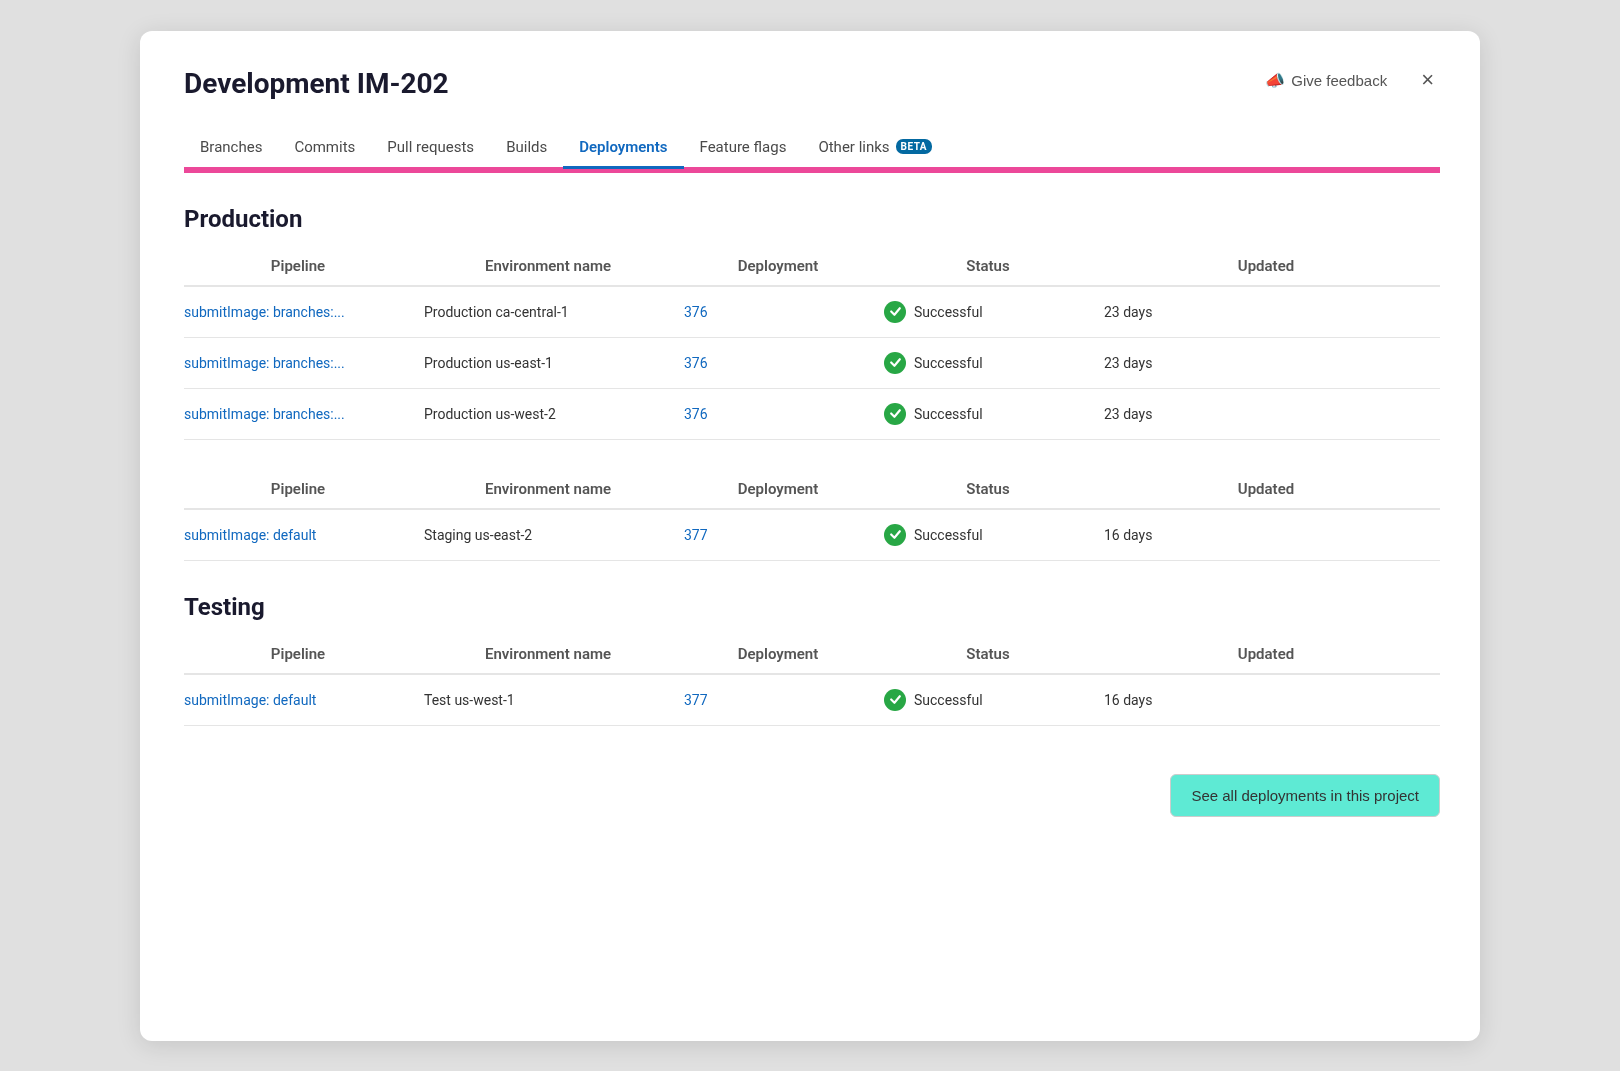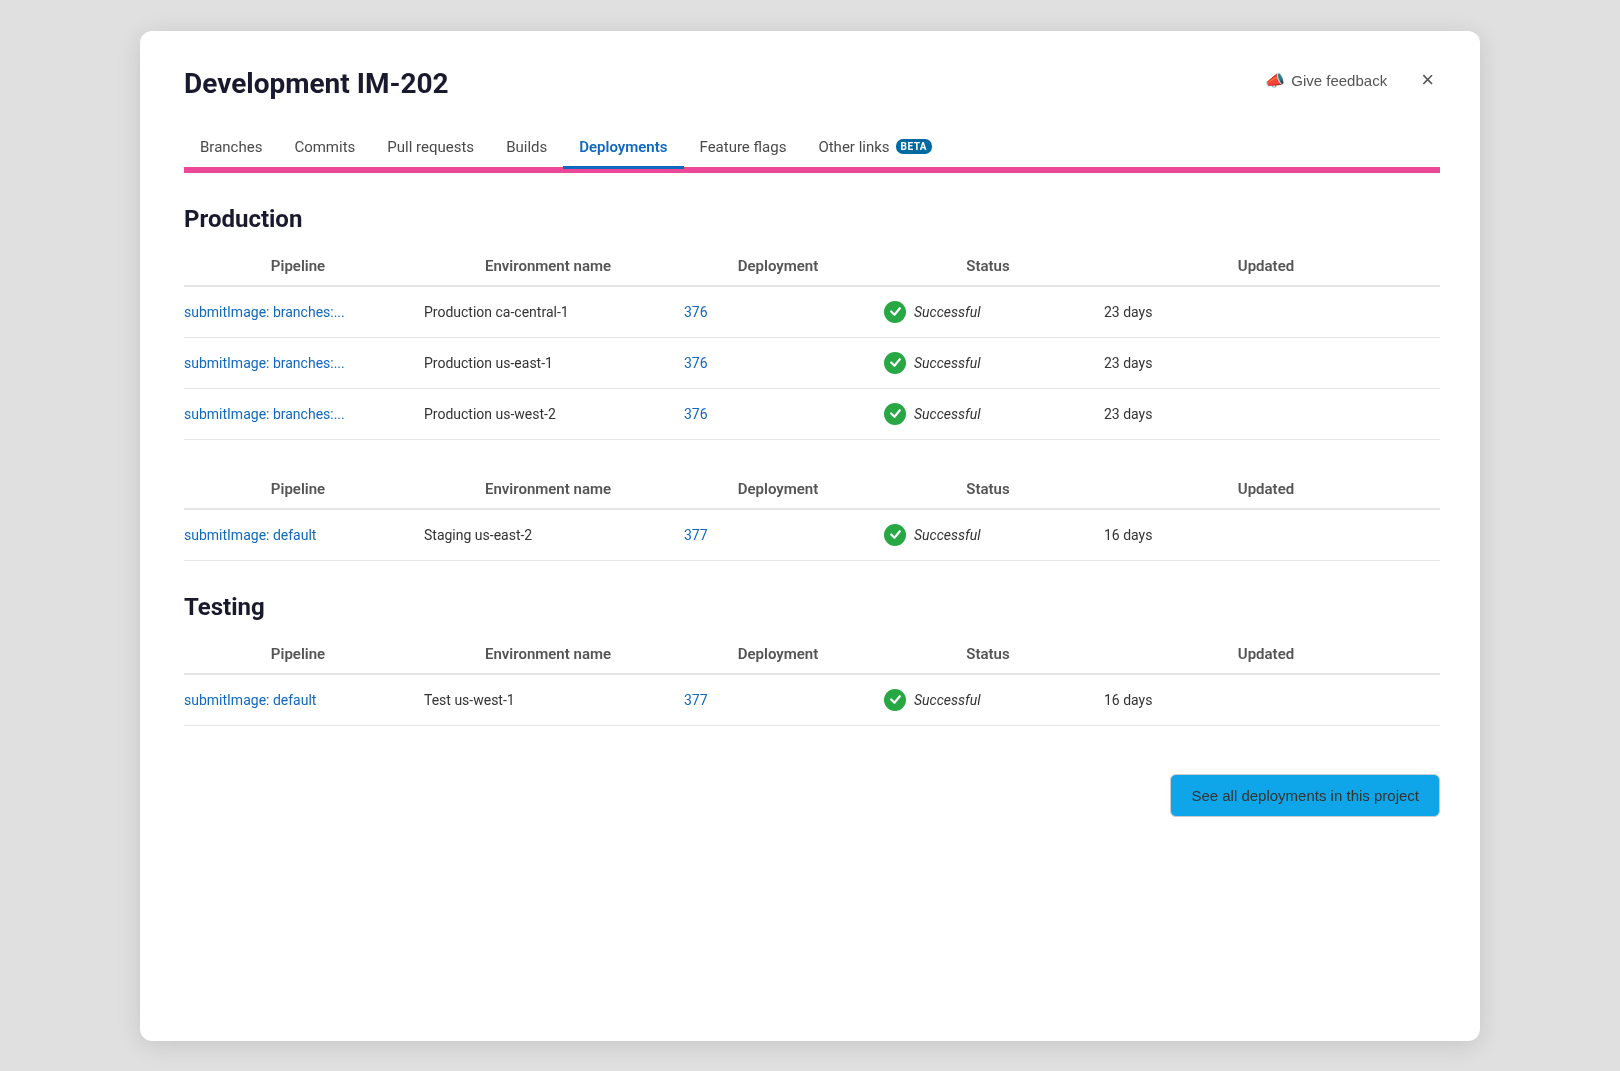--- a/index.html
+++ b/index.html
@@ -154,21 +154,20 @@
     .link {
       color: #1068bf;
       text-decoration: none;
       cursor: pointer;
     }
 
     .status-cell {
       display: flex;
       align-items: center;
       gap: 8px;
-      font-style: italic;
     }
 
     .status-icon {
       width: 22px;
       height: 22px;
       border-radius: 50%;
       background: #28a745;
       display: flex;
       align-items: center;
       justify-content: center;
@@ -187,21 +186,21 @@
     }
 
     .footer {
       display: flex;
       justify-content: flex-end;
       margin-top: 24px;
       padding-top: 16px;
     }
 
     .see-all-btn {
-      background: #0ea5e9;
+      background: #5eead4;
       border: 1px solid #ccc;
       border-radius: 6px;
       padding: 12px 20px;
       font-size: 15px;
       color: #333;
       cursor: pointer;
     }
 
     .col-pipeline { width: 240px; }
     .col-env { width: 260px; }

